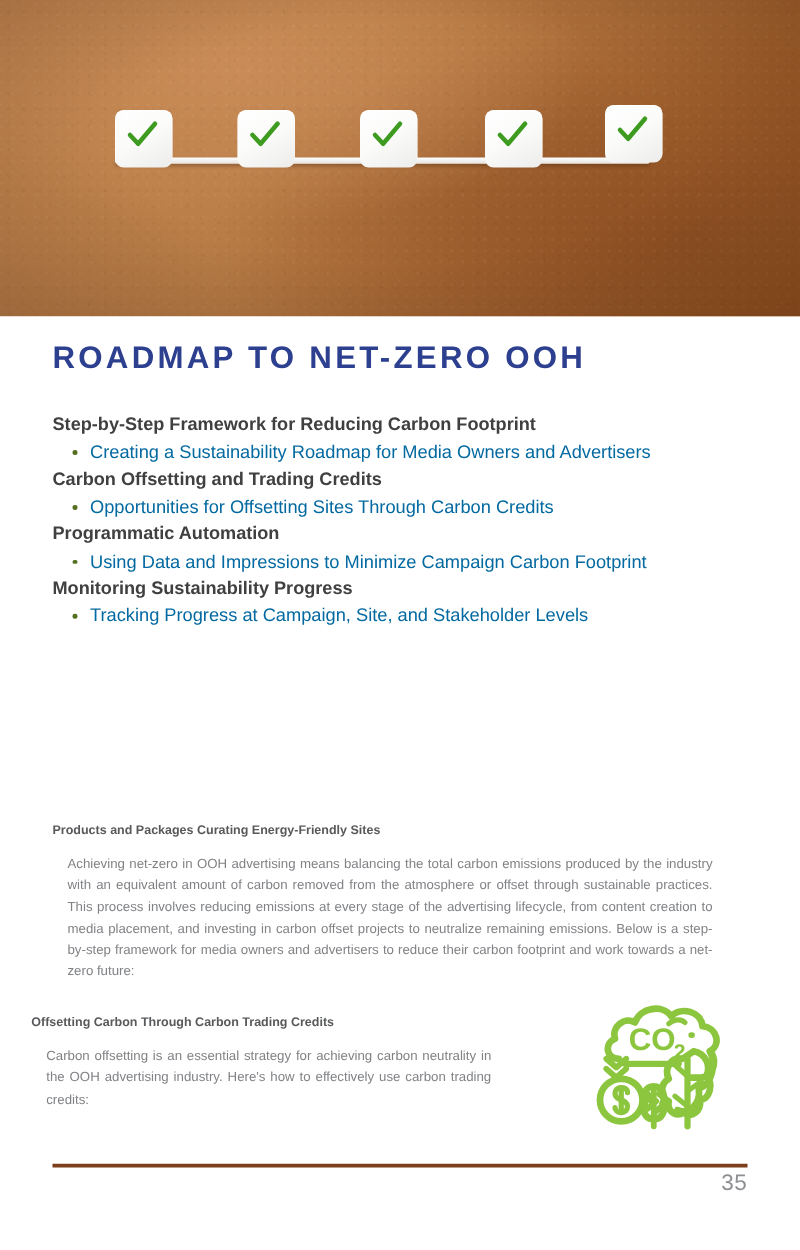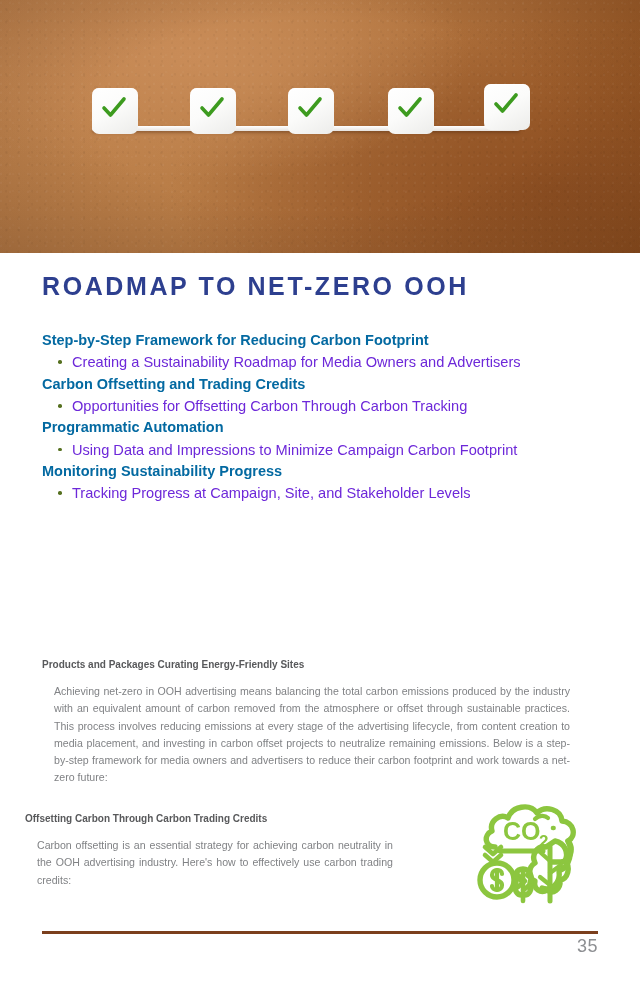--- a/index.html
+++ b/index.html
@@ -118,34 +118,34 @@
   
   .green-block {
     position: absolute;
     left: 42px;
     top: 331px;
     width: 540px;
   }
   .g-head {
     font-size: 14.5px;
     font-weight: 700;
-    color: #0369a1;
+    color: #404040;
     line-height: 1.34;
     margin: 0 0 1px 0;
   }
   .g-list {
     list-style: none;
     margin: 0 0 1px 0;
     padding: 0;
   }
   .g-list li {
     position: relative;
     padding-left: 30px;
     font-size: 14.6px;
-    color: #6d28d9;
+    color: #0369a1;
     line-height: 1.52;
     text-align: justify;
     text-justify: inter-word;
     margin: 0;
   }
   .g-list li::before {
     content: "";
     position: absolute;
     left: 16px;
     top: 9px;
@@ -284,21 +284,21 @@
 
   <div class="green-block">
 
     <div class="g-head">Step-by-Step Framework for Reducing Carbon Footprint</div>
     <ul class="g-list">
       <li><span>Creating a Sustainability Roadmap for Media Owners and Advertisers</span></li>
     </ul>
 
     <div class="g-head">Carbon Offsetting and Trading Credits</div>
     <ul class="g-list">
-      <li><span>Opportunities for Offsetting Carbon Through Carbon Tracking</span></li>
+      <li><span>Opportunities for Offsetting Sites Through Carbon Credits</span></li>
     </ul>
 
     <div class="g-head">Programmatic Automation</div>
     <ul class="g-list">
       <li><span>Using Data and Impressions to Minimize Campaign Carbon Footprint</span></li>
     </ul>
 
     <div class="g-head">Monitoring Sustainability Progress</div>
     <ul class="g-list">
       <li><span>Tracking Progress at Campaign, Site, and Stakeholder Levels</span></li>

